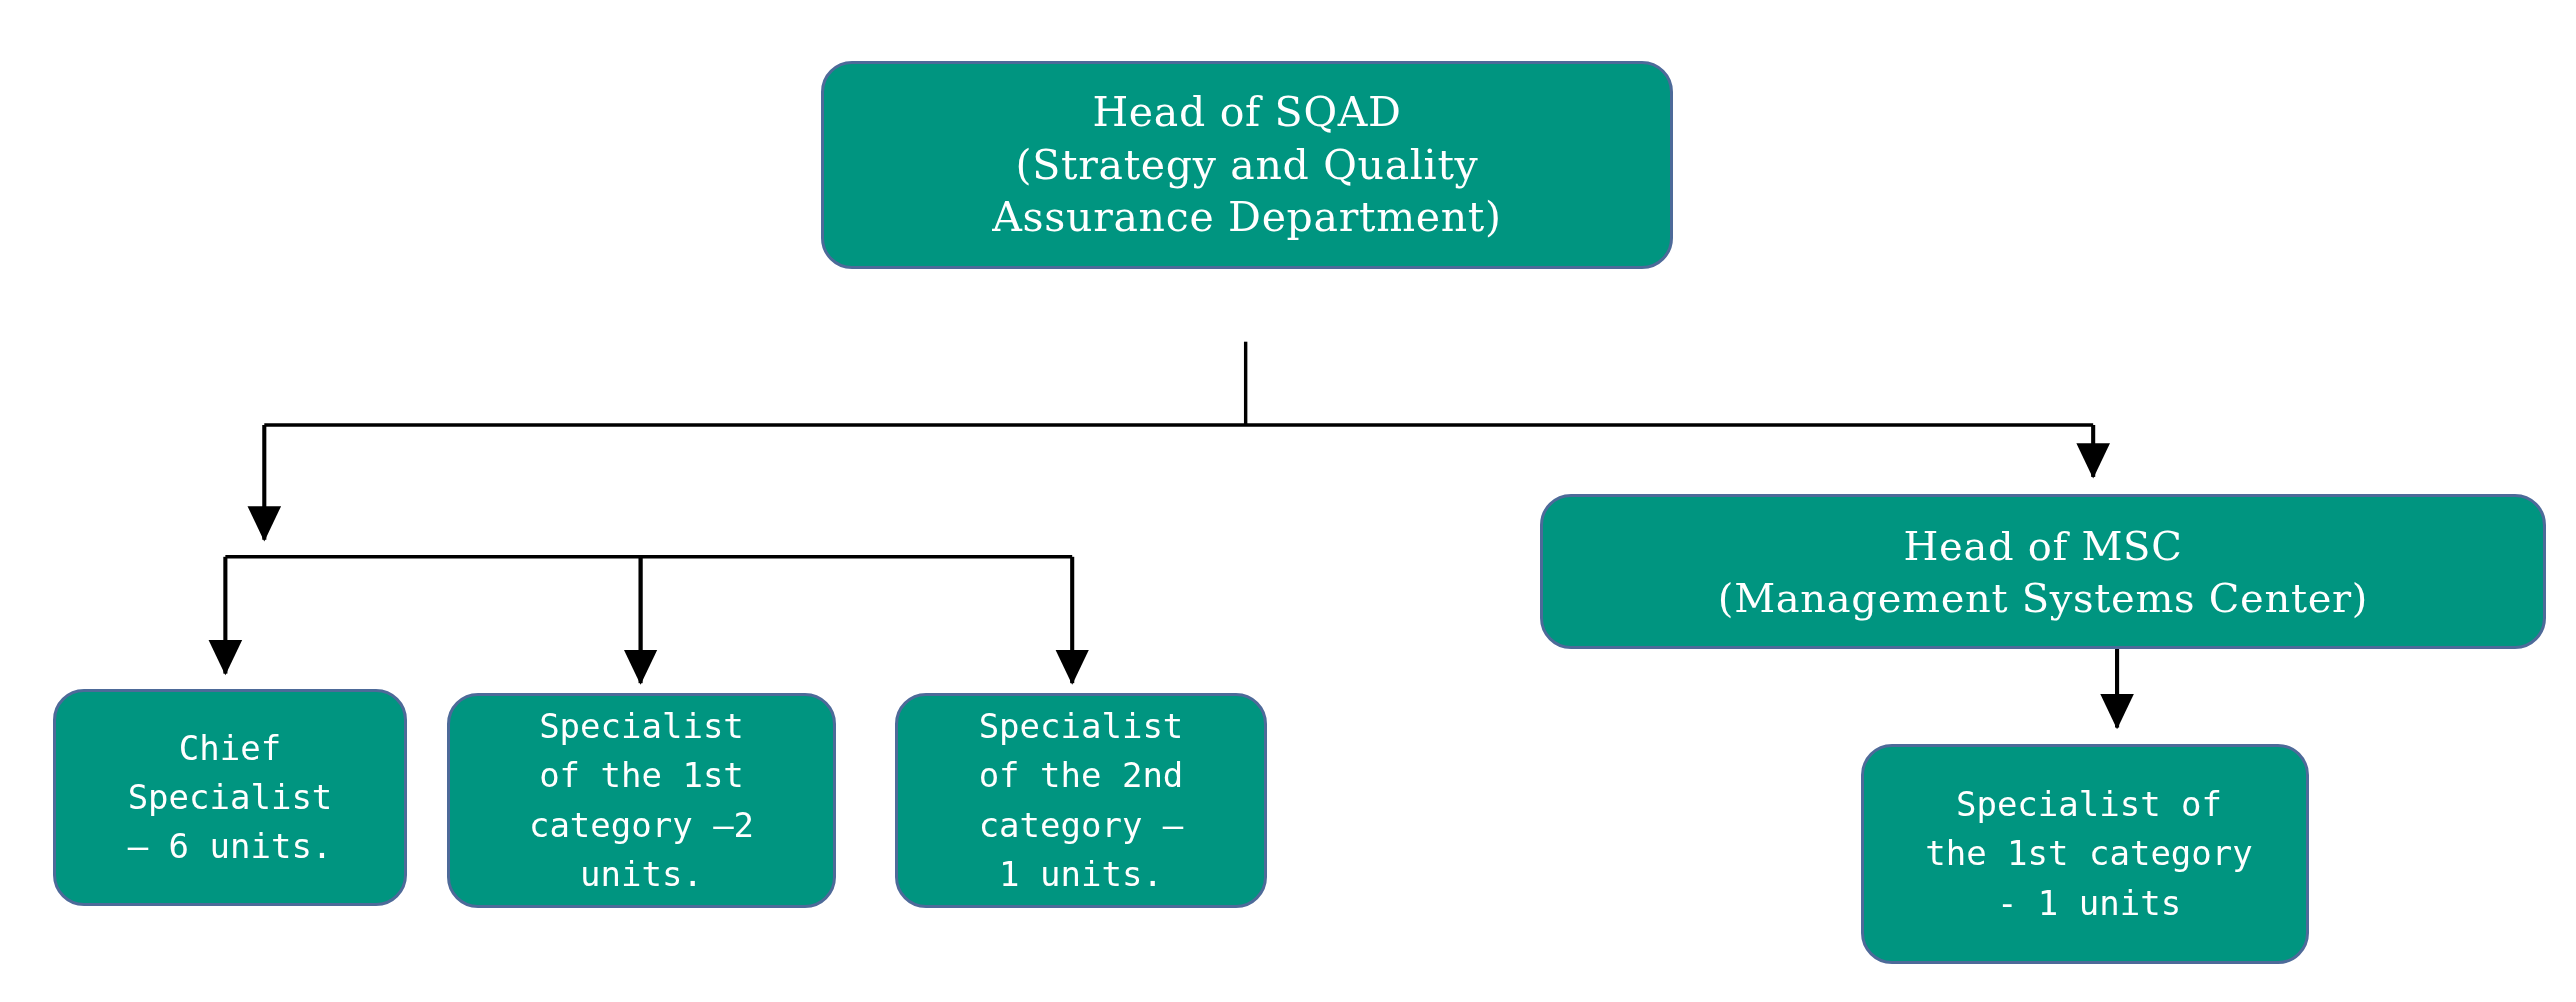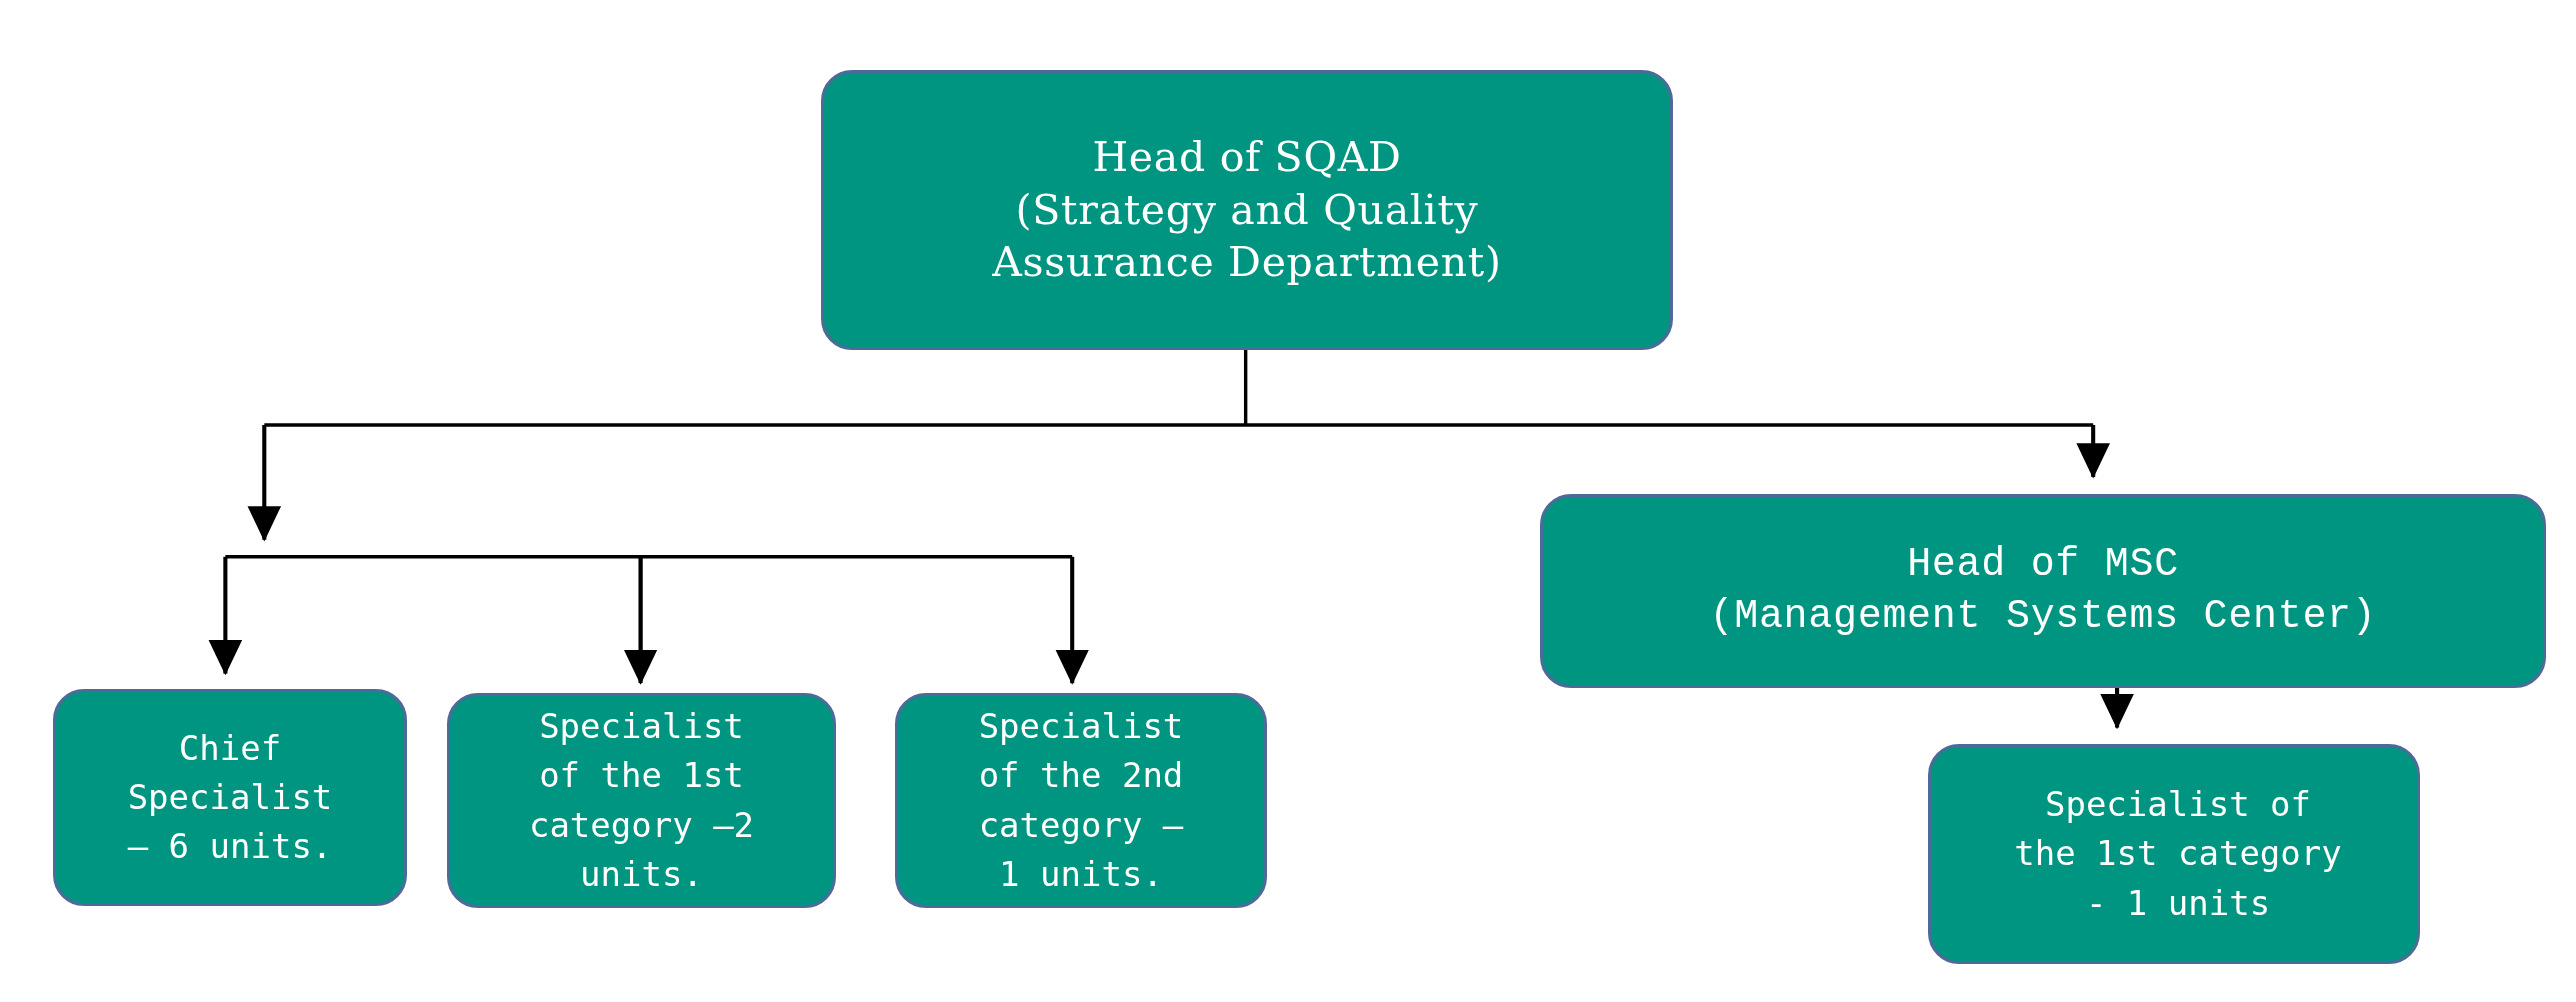--- a/index.html
+++ b/index.html
@@ -52,41 +52,41 @@
   }
   .node-label {
     display: block;
     width: 100%;
     padding: 0 9.6px;
     box-sizing: border-box;
   }
 
   
   #node-head-sqad {
-    left: 821px;  top: 70px;   width: 852px; height: 280px;
+    left: 821px;  top: 61px;   width: 852px; height: 208px;
     font-size: 41px; line-height: 1.28;
   }
   #node-head-msc {
-    left: 1540px;  top: 494px;  width: 1006px; height: 194px;
-    font-size: 40px; line-height: 1.30; font-family: Liberation Mono, monospace;
+    left: 1540px;  top: 494px;  width: 1006px; height: 155px;
+    font-size: 40px; line-height: 1.30;
   }
   #node-chief-specialist {
     left: 53px;    top: 689px; width: 354px;  height: 217px;
     font-size: 34px; line-height: 1.45;
   }
   #node-specialist-1st-left {
     left: 447px;   top: 693px; width: 389px;  height: 215px;
     font-size: 34px; line-height: 1.45;
   }
   #node-specialist-2nd {
     left: 895px;  top: 693px; width: 372px;  height: 215px;
     font-size: 34px; line-height: 1.45;
   }
   #node-specialist-1st-right {
-    left: 1928px;  top: 744px; width: 492px;  height: 220px;
+    left: 1861px;  top: 744px; width: 448px;  height: 220px;
     font-size: 34px; line-height: 1.45; padding-left: 8px;
   }
 </style>
 </head>
 <body>
 
 <div id="chart-root">
 
   <svg id="connector-layer" viewBox="0 0 3772 1468" width="2576" height="1003" xmlns="http://www.w3.org/2000/svg">
     <defs>

